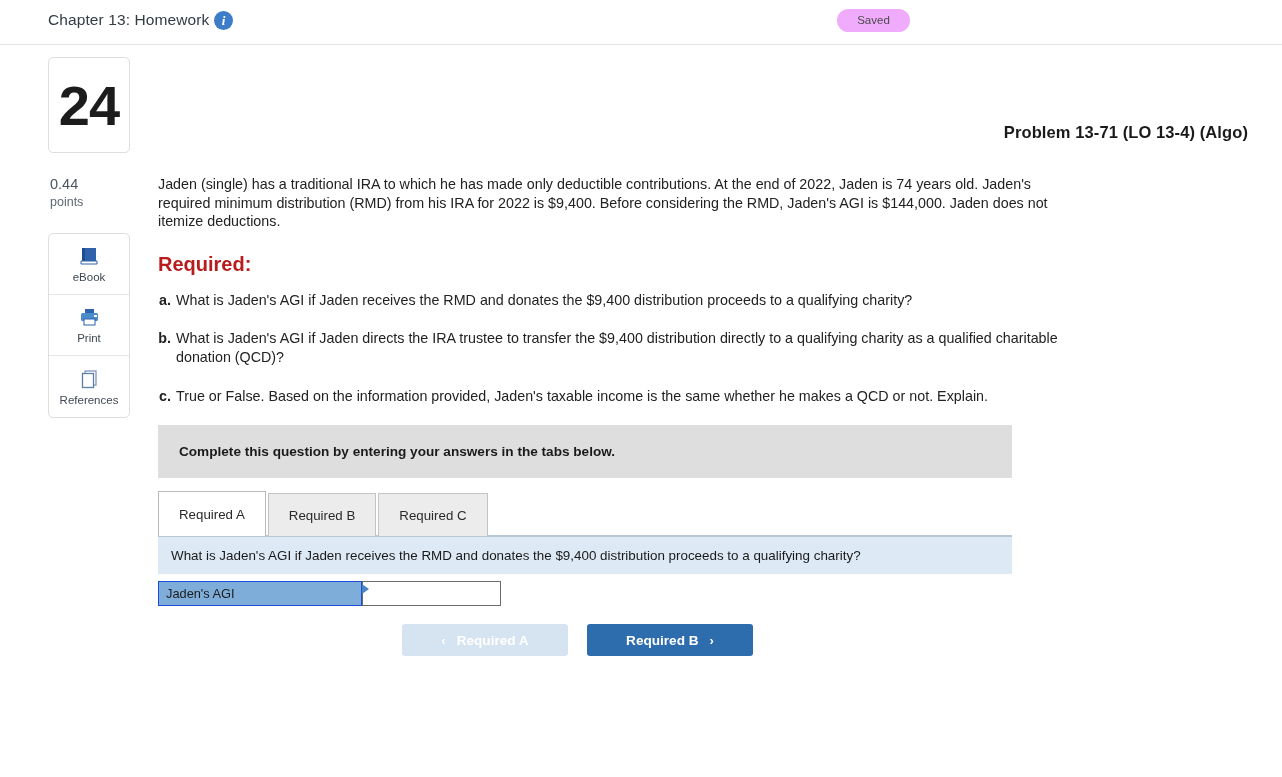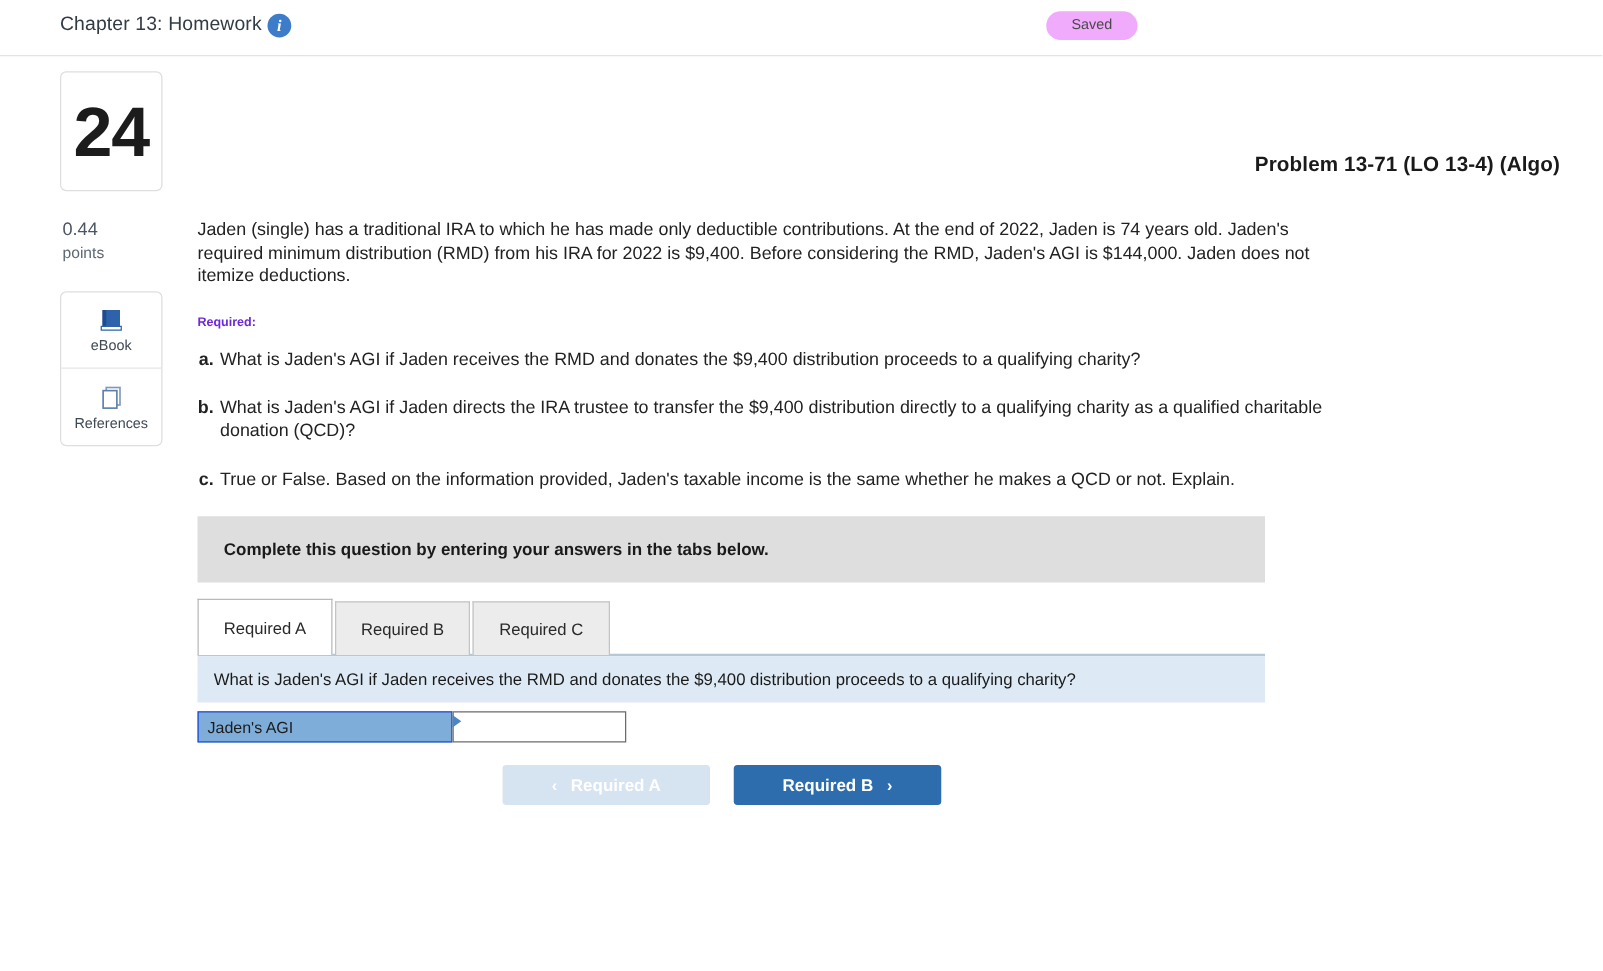--- a/index.html
+++ b/index.html
@@ -110,23 +110,23 @@
   }
   .prompt {
     margin-top: 33px;
     width: 925px;
     font-size: 14.3px;
     line-height: 18.6px;
     color: #222;
   }
   .required-head {
     margin-top: 22px;
-    font-size: 10px;
-    font-weight: bold;
-    color: #6d28d9;
+    font-size: 20px;
+    font-weight: bold;
+    color: #b91c1c;
   }
   .req-list { margin-top: 15px; width: 930px; }
   .req-item {
     display: flex;
     font-size: 14.3px;
     line-height: 18.6px;
     margin-bottom: 20px;
   }
   .req-letter {
     font-weight: bold;
@@ -267,20 +267,31 @@
       <span class="tool-icon">
         <svg viewBox="0 0 22 22" width="22" height="22">
           <rect x="4" y="3" width="14" height="13" fill="#2e63ab"></rect>
           <rect x="4" y="3" width="3" height="13" fill="#1e4c8c"></rect>
           <path d="M3 16 L19 16 L19 19 L3 19 Z" fill="#ffffff" stroke="#2e63ab" stroke-width="1"></path>
         </svg>
       </span>
       <span class="tool-label">eBook</span>
     </div>
 
+    <div class="tool-btn">
+      <span class="tool-icon">
+        <svg viewBox="0 0 22 22" width="22" height="22">
+          <rect x="7" y="3" width="9" height="4" fill="#2e63ab"></rect>
+          <rect x="3" y="7" width="17" height="8" rx="1.5" fill="#4a8ccc"></rect>
+          <rect x="16" y="9" width="3" height="2" fill="#ffffff"></rect>
+          <rect x="6" y="13" width="11" height="6" fill="#ffffff" stroke="#2e63ab" stroke-width="1"></rect>
+        </svg>
+      </span>
+      <span class="tool-label">Print</span>
+    </div>
 
     <div class="tool-btn">
       <span class="tool-icon">
         <svg viewBox="0 0 22 22" width="22" height="22">
           <rect x="7" y="3" width="11" height="14" fill="#ffffff" stroke="#7f99bb" stroke-width="1.3"></rect>
           <rect x="4.5" y="5.5" width="11" height="14" fill="#ffffff" stroke="#5c7ea8" stroke-width="1.3"></rect>
         </svg>
       </span>
       <span class="tool-label">References</span>
     </div>

